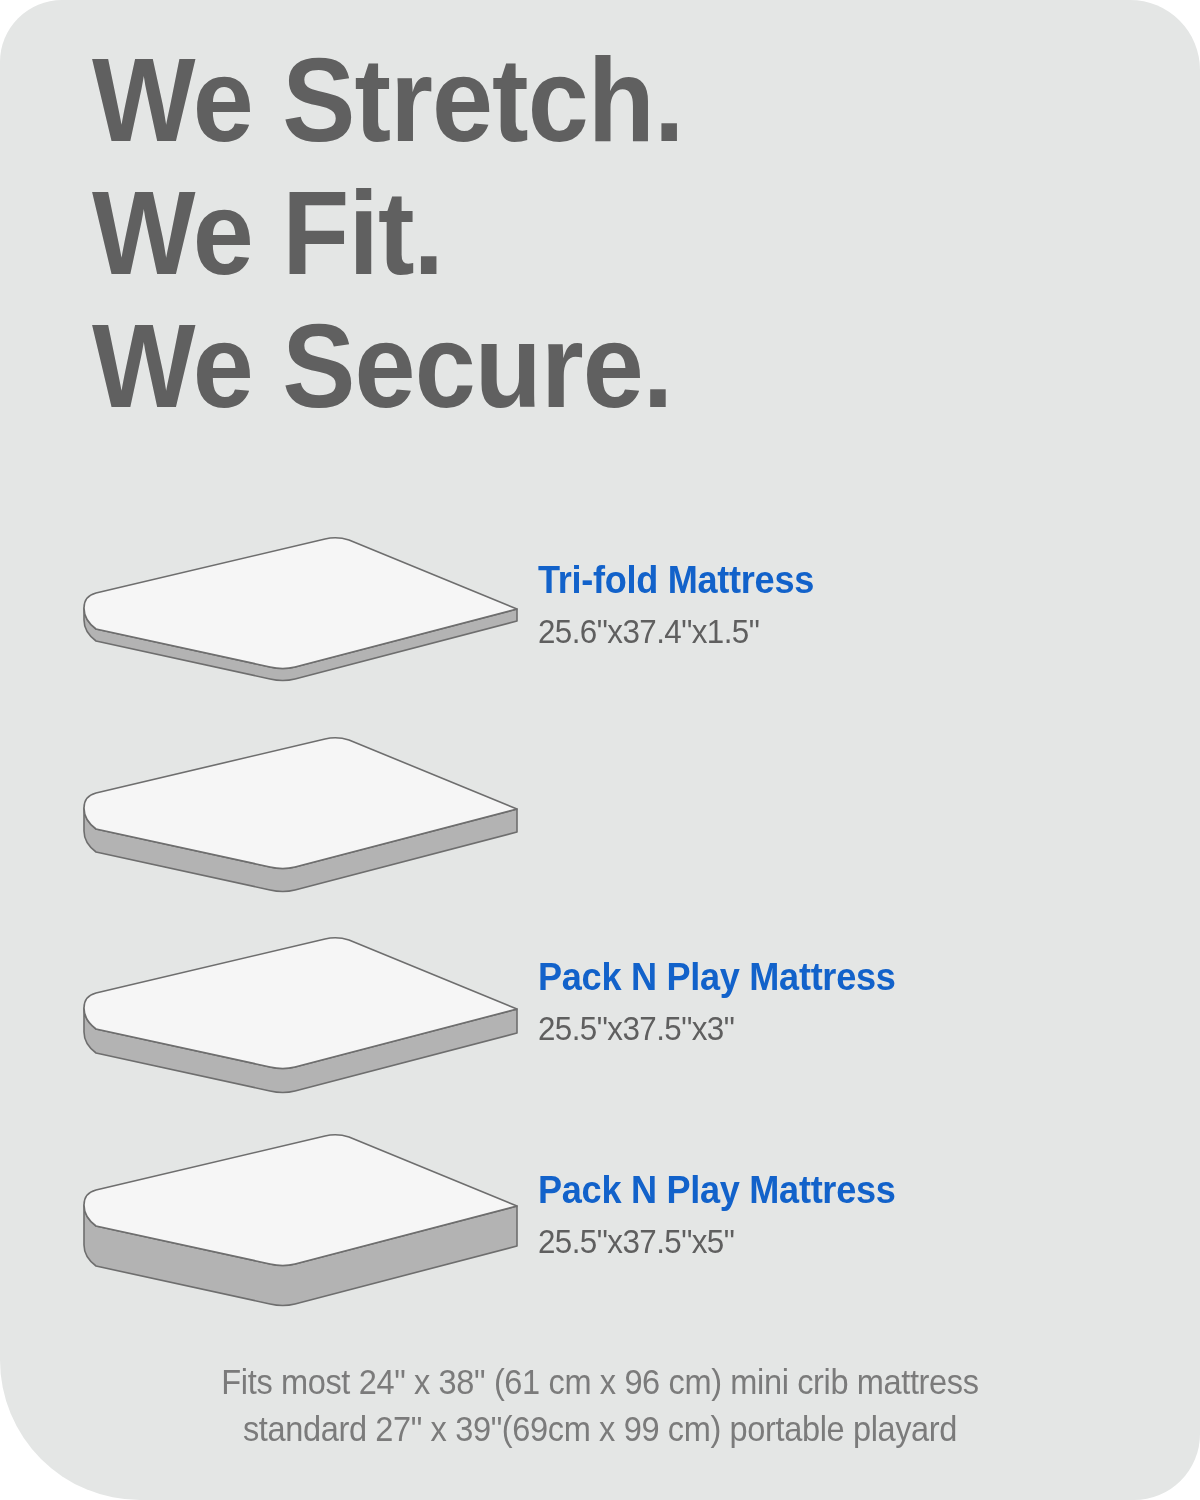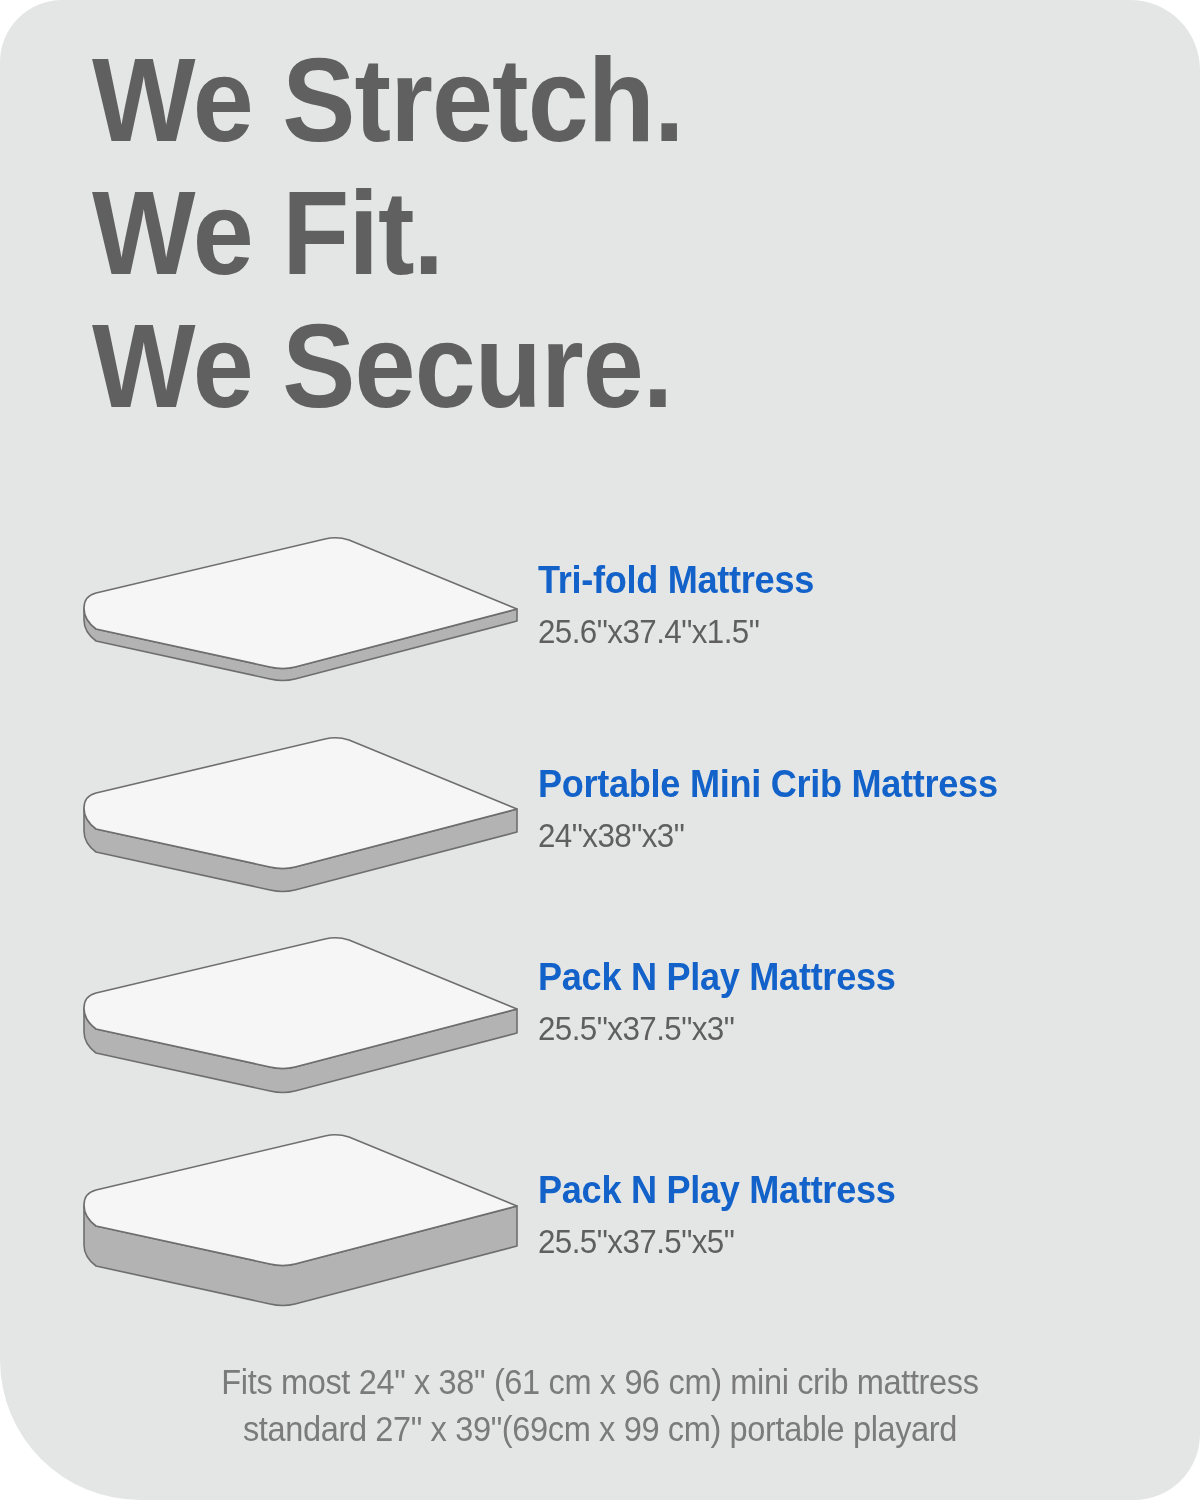--- a/index.html
+++ b/index.html
@@ -129,24 +129,20 @@
     </div>
   </div>
 
   <div class="row" id="row-1">
     <div class="mat-wrap">
       <svg viewBox="0 0 470 200" xmlns="http://www.w3.org/2000/svg">
         <path d="M22 75 L22 98 Q22 110 34 119 L208 157 Q221 160 233 157 L455 99 L455 76 L233 134 Q221 137 208 134 L34 96 Q22 87 22 75 Z" fill="#b3b3b3" stroke="#6e6e6e" stroke-width="1.6" stroke-linejoin="round"></path>
         <path d="M22 75 Q22 63 34 60 L263 6 Q275 3 287 7 L455 76 L233 134 Q221 137 208 134 L34 96 Q22 87 22 75 Z" fill="#f6f6f6" stroke="#6e6e6e" stroke-width="1.6" stroke-linejoin="round"></path>
       </svg>
     </div>
-    <div class="txt">
-      <div class="title">Portable Mini Crib Mattress</div>
-      <div class="dims">24"x38"x3"</div>
-    </div>
   </div>
 
   <div class="row" id="row-2">
     <div class="mat-wrap">
       <svg viewBox="0 0 470 200" xmlns="http://www.w3.org/2000/svg">
         <path d="M22 75 L22 99 Q22 111 34 120 L208 158 Q221 161 233 158 L455 100 L455 76 L233 134 Q221 137 208 134 L34 96 Q22 87 22 75 Z" fill="#b3b3b3" stroke="#6e6e6e" stroke-width="1.6" stroke-linejoin="round"></path>
         <path d="M22 75 Q22 63 34 60 L263 6 Q275 3 287 7 L455 76 L233 134 Q221 137 208 134 L34 96 Q22 87 22 75 Z" fill="#f6f6f6" stroke="#6e6e6e" stroke-width="1.6" stroke-linejoin="round"></path>
       </svg>
     </div>
     <div class="txt">

